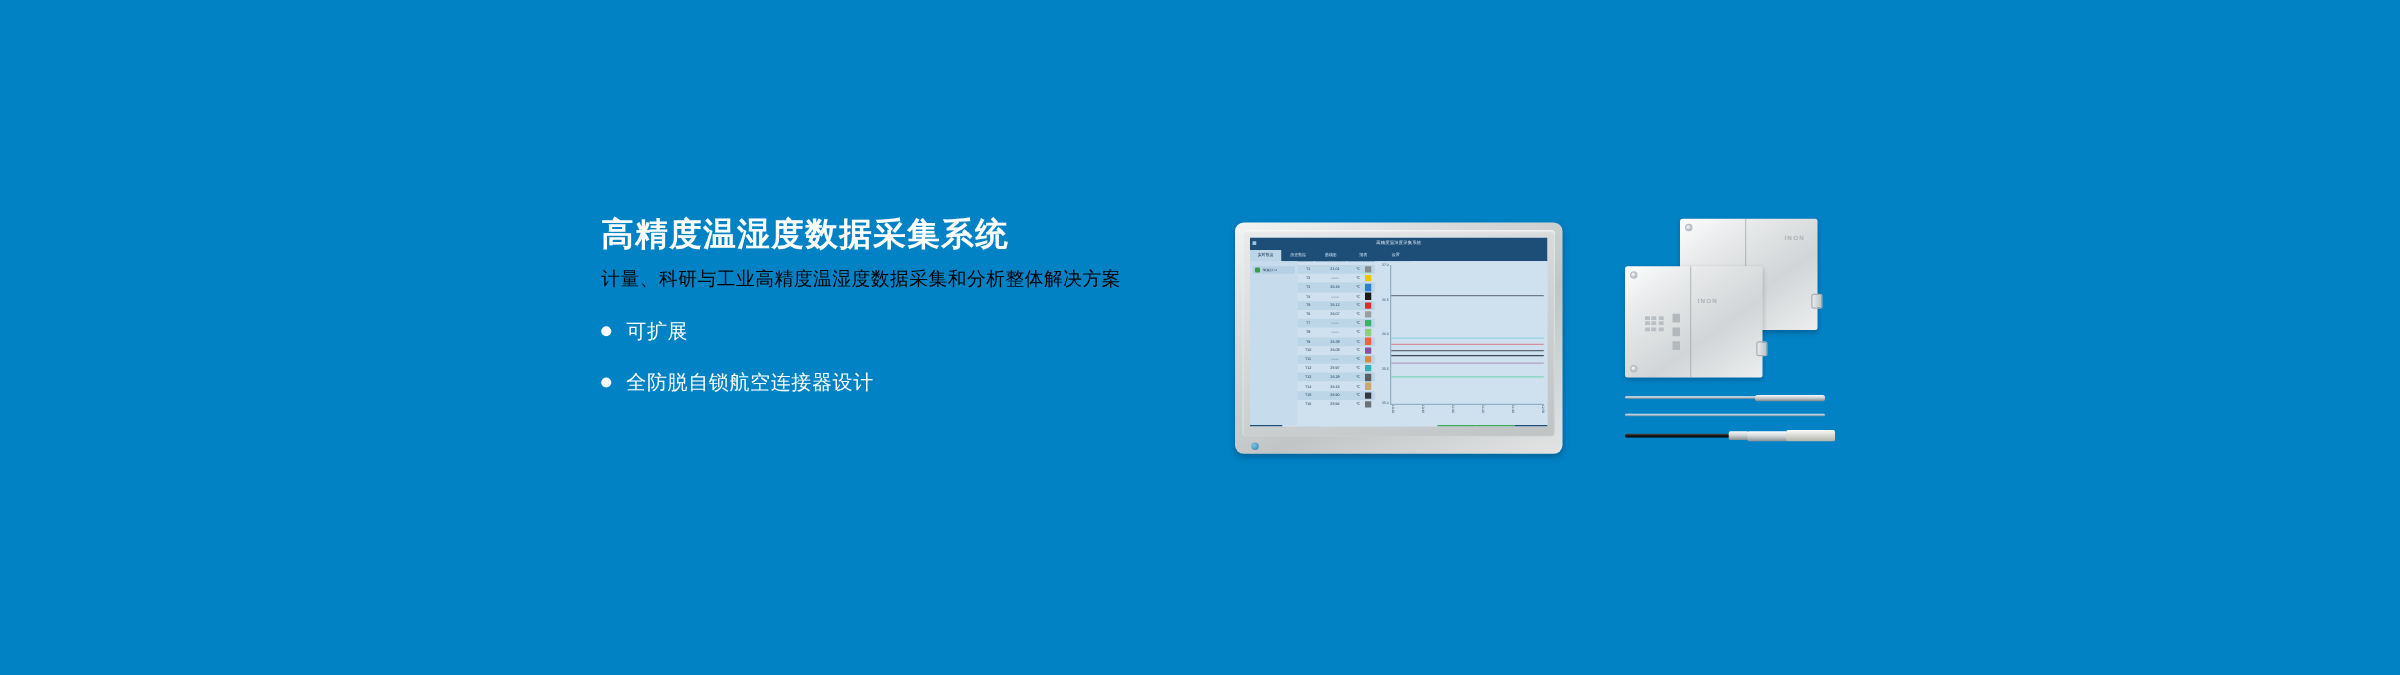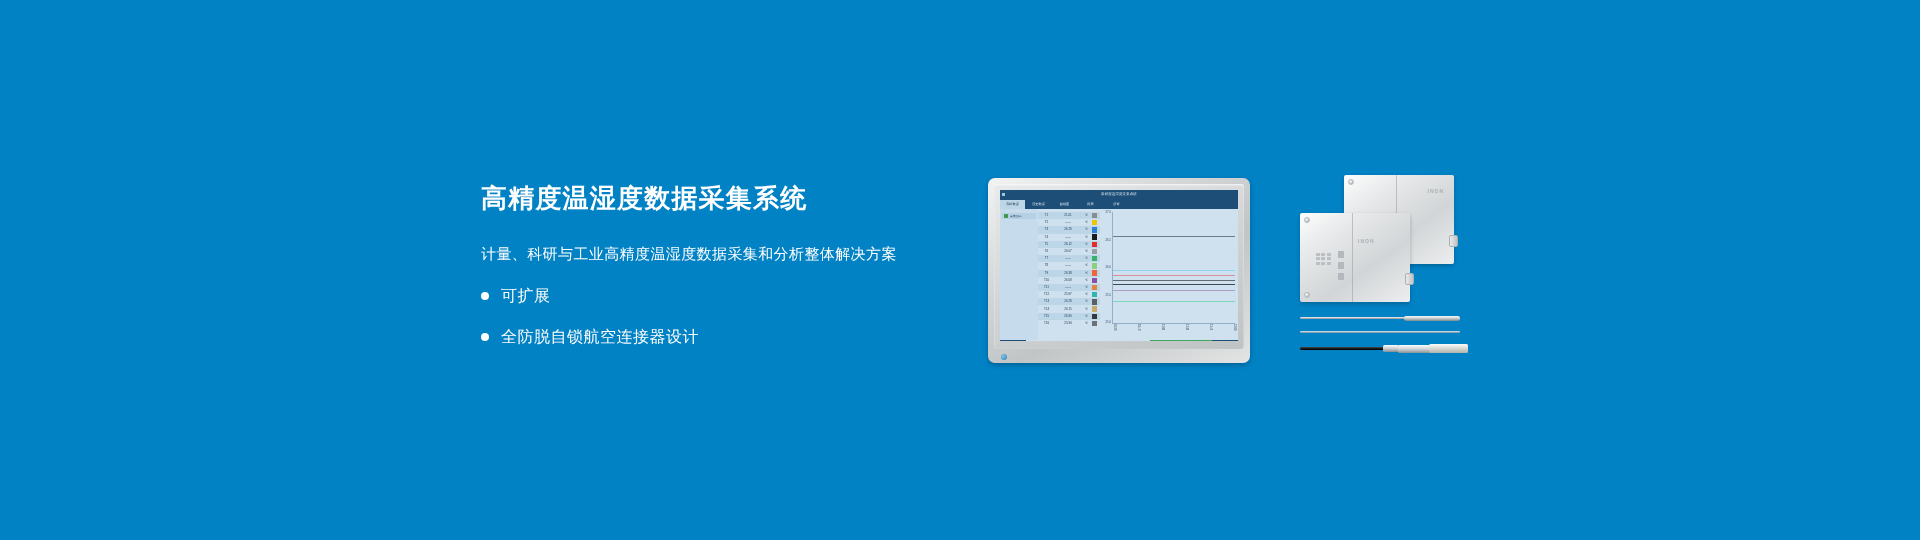--- a/index.html
+++ b/index.html
@@ -6,27 +6,27 @@
   body{
     width:1920px;height:540px;
     background:#0182c5;
     font-family:"Liberation Sans","DejaVu Sans",sans-serif;
     overflow:hidden;
     position:relative;
   }
   .banner{position:absolute;inset:0;background:#0182c5;}
 
   
-  .copy{position:absolute;left:481px;top:184px;width:520px;}
+  .copy{position:absolute;left:481px;top:173px;width:520px;}
   .headline{
     font-size:26px;font-weight:bold;color:#ffffff;
     letter-spacing:1.2px;line-height:1.1;white-space:nowrap;
   }
   .subhead{
-    margin-top:32px;font-size:15px;color:#ffffff;
+    margin-top:12px;font-size:15px;color:#000000;
     letter-spacing:.4px;white-space:nowrap;font-weight:normal;
   }
   .bullets{margin-top:22px;list-style:none;padding:0;}
   .bullet{display:flex;align-items:center;margin-bottom:20px;}
   .dot{
     width:8px;height:8px;border-radius:50%;background:#ffffff;
     margin-right:12px;flex:none;
   }
   .bullet-label{font-size:16px;color:#ffffff;letter-spacing:.5px;white-space:nowrap;}
 

